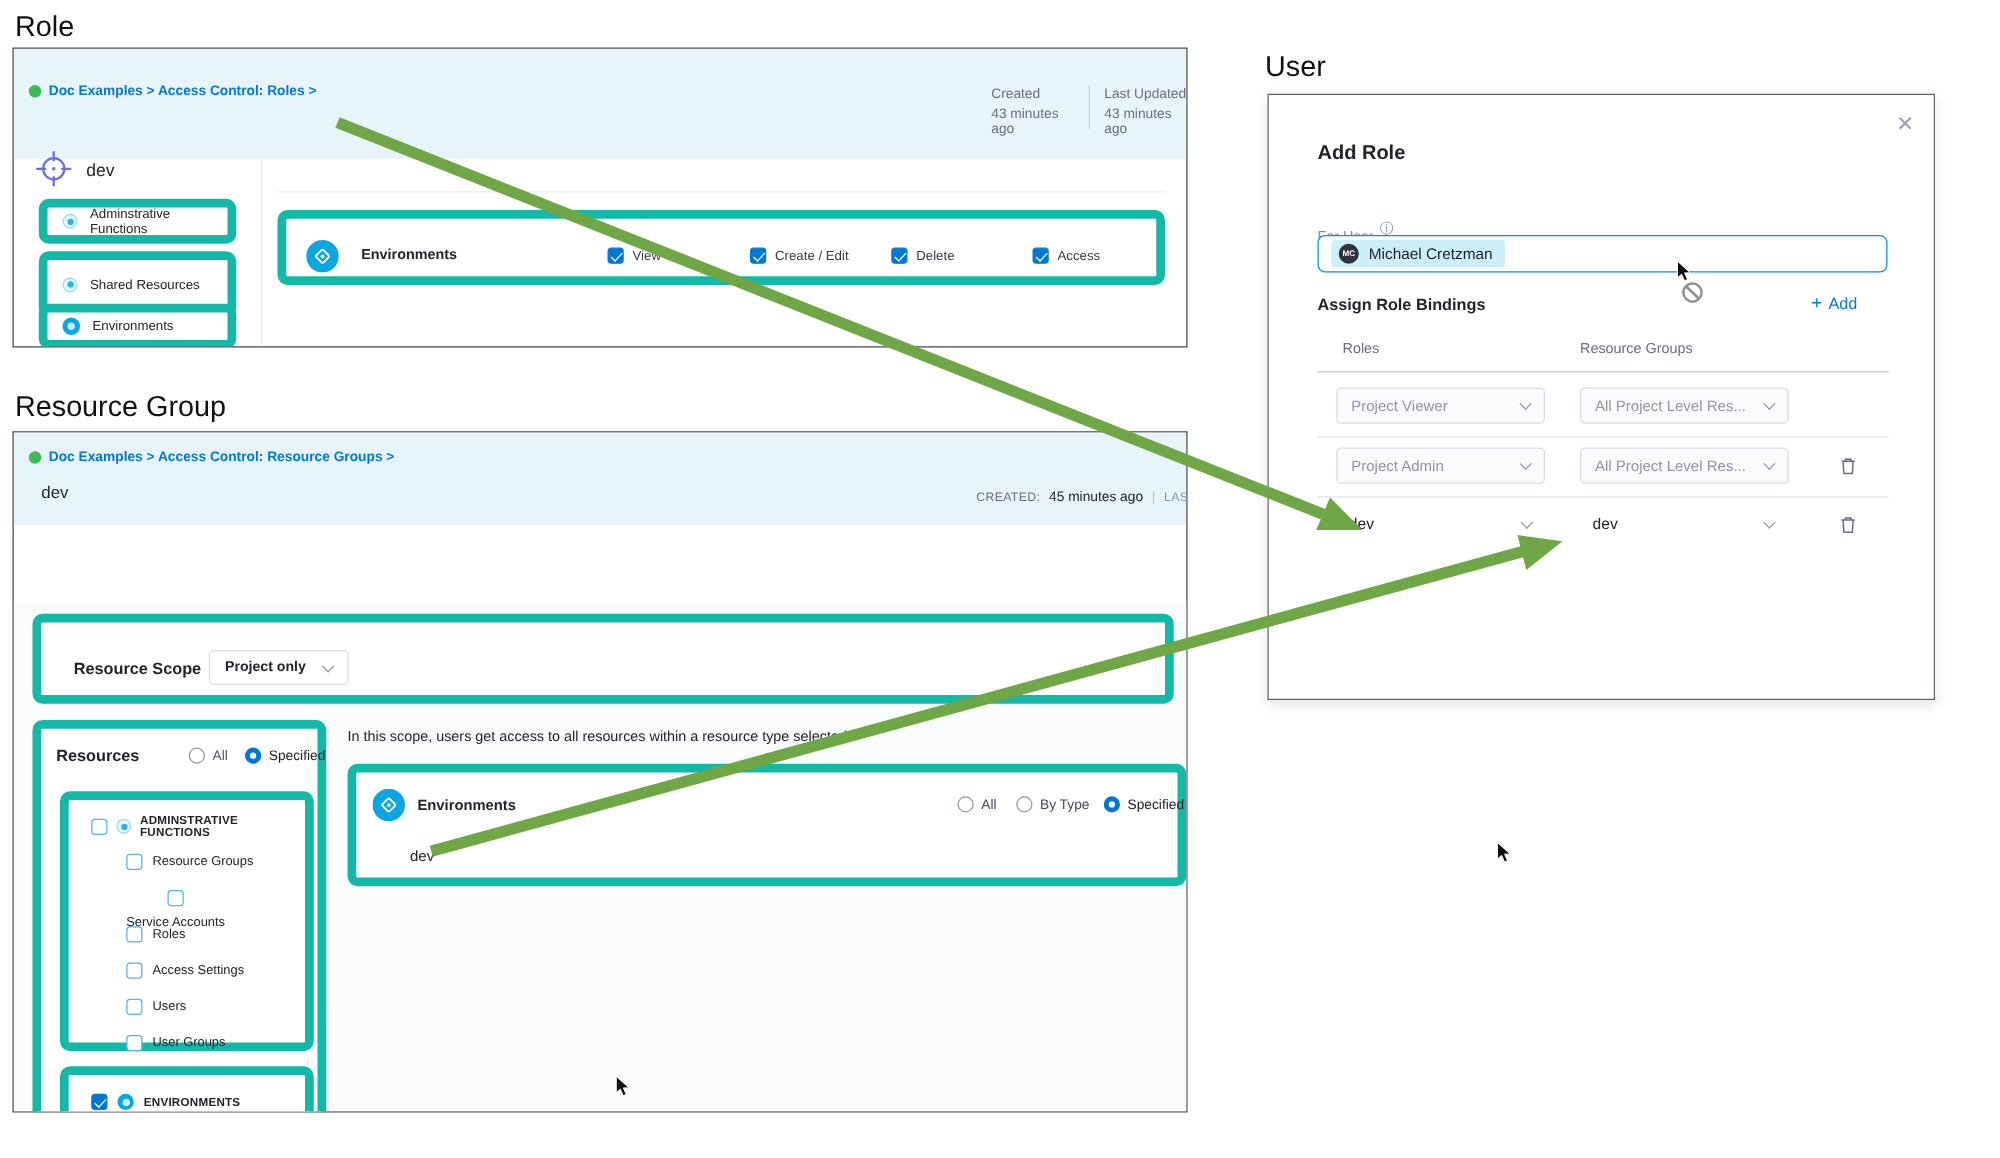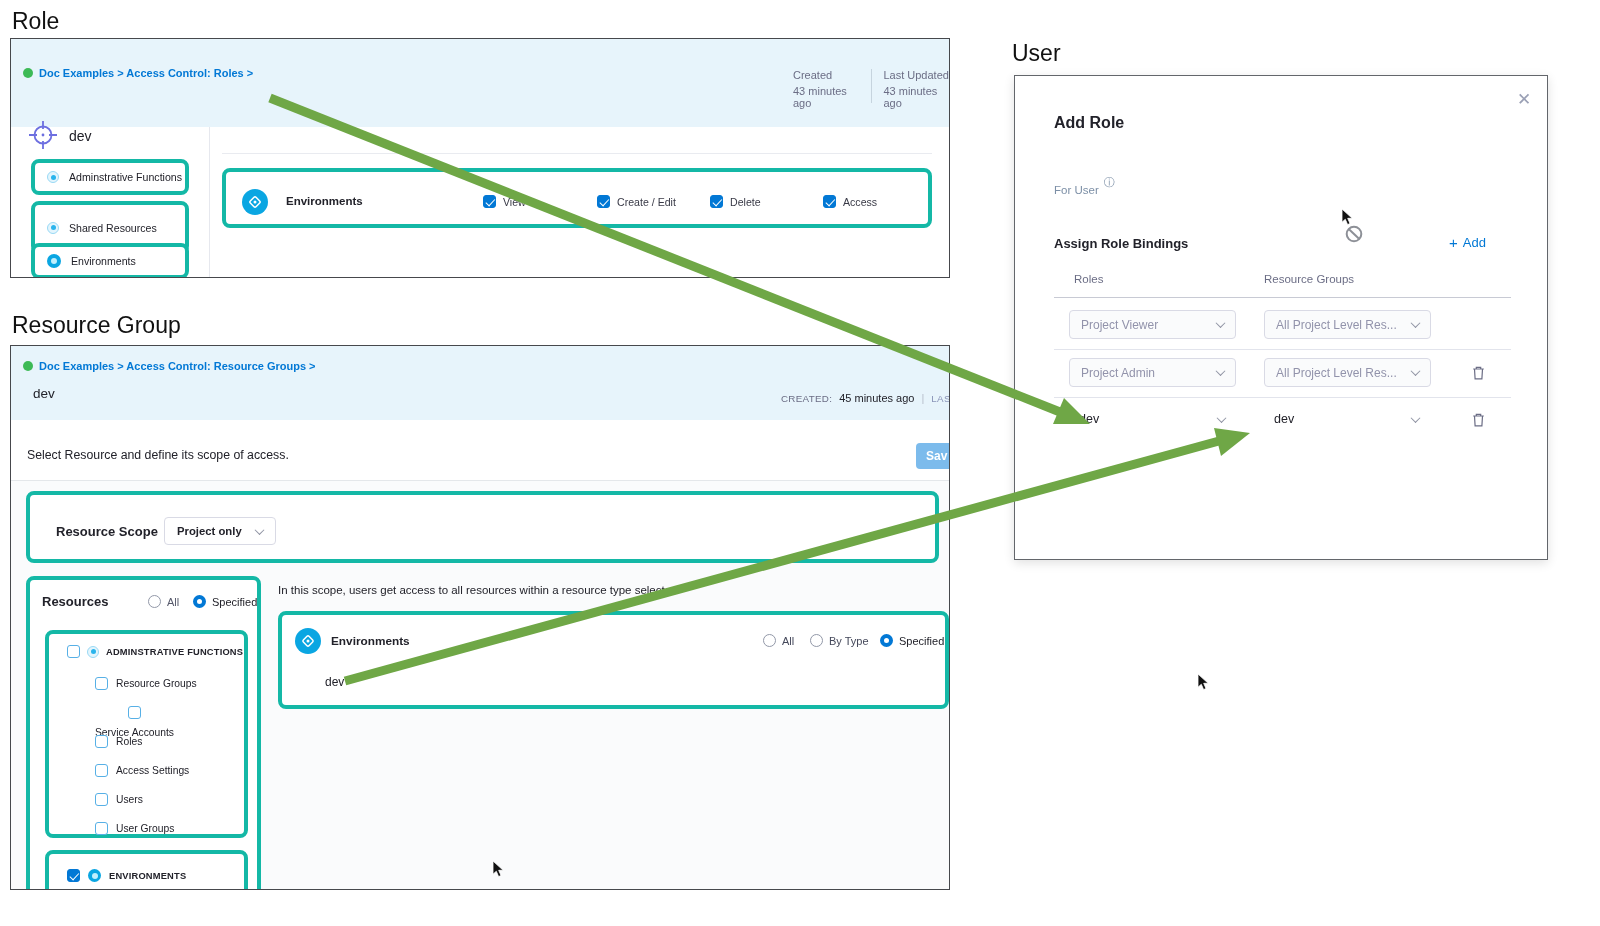--- a/index.html
+++ b/index.html
@@ -15,21 +15,21 @@
   .modal { position:absolute; background:#fff; border:1.6px solid #63666b; box-shadow:0 3px 10px rgba(0,0,0,.12); overflow:hidden; }
 
   .hdr { position:absolute; left:0; top:0; right:0; background:#e7f4fb; }
 
   .crumb { display:flex; align-items:center; gap:6px; font-size:11px; font-weight:bold; color:#0278d5; white-space:nowrap; }
   .crumb-dot { width:10px; height:10px; border-radius:50%; background:#3dba56; display:inline-block; flex:0 0 auto; }
 
   .meta-label { font-size:11px; color:#6b6d85; }
   .meta-val { font-size:11px; color:#6b6d85; margin-top:4px; }
 
-  .card { position:absolute; background:#fff; border:4px solid #14b8a6; border-radius:8px; }
+  .card { position:absolute; background:#fff; border:7px solid #14b8a6; border-radius:8px; }
 
   
   .cb { width:13px; height:13px; border-radius:3px; background:#fff; border:1.5px solid #57b0e6; display:inline-block; position:relative; flex:0 0 auto; }
   .cb.checked { background:#0278d5; border-color:#0278d5; }
   .cb.checked::after { content:""; position:absolute; left:3.5px; top:0.5px; width:4px; height:7.5px; border-right:1.7px solid #fff; border-bottom:1.7px solid #fff; transform:rotate(43deg); }
   .radio { width:13px; height:13px; border-radius:50%; background:#fff; border:1.5px solid #9298a8; display:inline-block; flex:0 0 auto; }
   .radio.sel { border:4.2px solid #0278d5; }
 
   .chev { display:inline-block; width:7px; height:7px; border-right:1.6px solid #8f93a3; border-bottom:1.6px solid #8f93a3; transform:rotate(45deg) translate(-1px,-1px); }
 
@@ -135,24 +135,20 @@
       </div>
       <div class="abs" style="left:22px; top:40px; font-size:13.5px; color:#22222a;">dev</div>
       <div class="abs row-flex" style="left:770px; top:46px; gap:7px; white-space:nowrap;">
         <span style="font-size:9.8px; color:#6b6d85; letter-spacing:.3px;">CREATED:</span>
         <span style="font-size:11px; color:#22222a;">45 minutes ago</span>
         <span style="font-size:11px; color:#b9c0cc;">|</span>
         <span style="font-size:9.8px; color:#8a94b8; letter-spacing:.3px;">LAST UPD</span>
       </div>
     </div>
 
-    <div class="abs" style="left:0; top:85px; width:940px; height:50px; background:#fff; border-bottom:1px solid #e4e7ea;">
-      <span class="abs" style="left:16px; top:17px; font-size:12.3px;">Select Resource and define its scope of access.</span>
-      <span class="abs" style="left:905px; top:12px; width:48px; height:26px; background:#7cbbec; color:#fff; font-size:12px; font-weight:bold; border-radius:4px; display:flex; align-items:center; padding-left:10px;">Sav</span>
-    </div>
 
     <div class="abs" style="left:0; top:135px; width:940px; height:410px; background:#fafbfc;">
 
       <div class="card" style="left:15px; top:10px; width:913px; height:72px;">
         <span class="abs" style="left:26px; top:29px; font-size:13px; font-weight:bold;">Resource Scope</span>
         <span class="abs row-flex" style="left:134px; top:22px; height:28px; padding:0 12px; gap:14px; border:1px solid #d9dae5; border-radius:4px; background:#fff;">
           <span style="font-size:11.3px; font-weight:bold;">Project only</span>
           <span class="chev"></span>
         </span>
       </div>
@@ -236,20 +232,26 @@
   </div>
 
   <div class="modal" style="left:1014px; top:75px; width:534px; height:485px;">
     <span class="abs" style="left:502px; top:15px; font-size:17px; color:#9aa0b5; line-height:1;">✕</span>
     <div class="abs" style="left:39px; top:38px; font-size:16px; font-weight:bold;">Add Role</div>
 
     <div class="abs row-flex" style="left:39px; top:92px; gap:5px;">
       <span style="font-size:11.5px; color:#7c8fa6;margin-top:16px;">For User</span>
       <span style="font-size:11px; color:#7c8fa6;">ⓘ</span>
     </div>
+    <div class="abs row-flex" style="left:39px; top:112px; width:456px; height:30px; border:1.6px solid #0092e4; border-radius:6px; background:#fff; padding-left:10px;">
+      <span class="row-flex" style="background:#cdeffa; border-radius:3px; padding:3px 10px 3px 6px; gap:8px;">
+        <span style="width:16px; height:16px; border-radius:50%; background:#30323f; color:#fff; font-size:6.5px; font-weight:bold; display:flex; align-items:center; justify-content:center;">MC</span>
+        <span style="font-size:12.3px;">Michael Cretzman</span>
+      </span>
+    </div>
 
     <div class="abs" style="left:39px; top:160px; font-size:13px; font-weight:bold;">Assign Role Bindings</div>
     <div class="abs row-flex" style="left:434px; top:159px; gap:5px; color:#0278d5;">
       <span style="font-size:15px; line-height:1;">+</span>
       <span style="font-size:13px;">Add</span>
     </div>
 
     <div class="abs" style="left:59px; top:197px; font-size:11.5px; color:#6b6d85;">Roles</div>
     <div class="abs" style="left:249px; top:197px; font-size:11.5px; color:#6b6d85;">Resource Groups</div>
 

